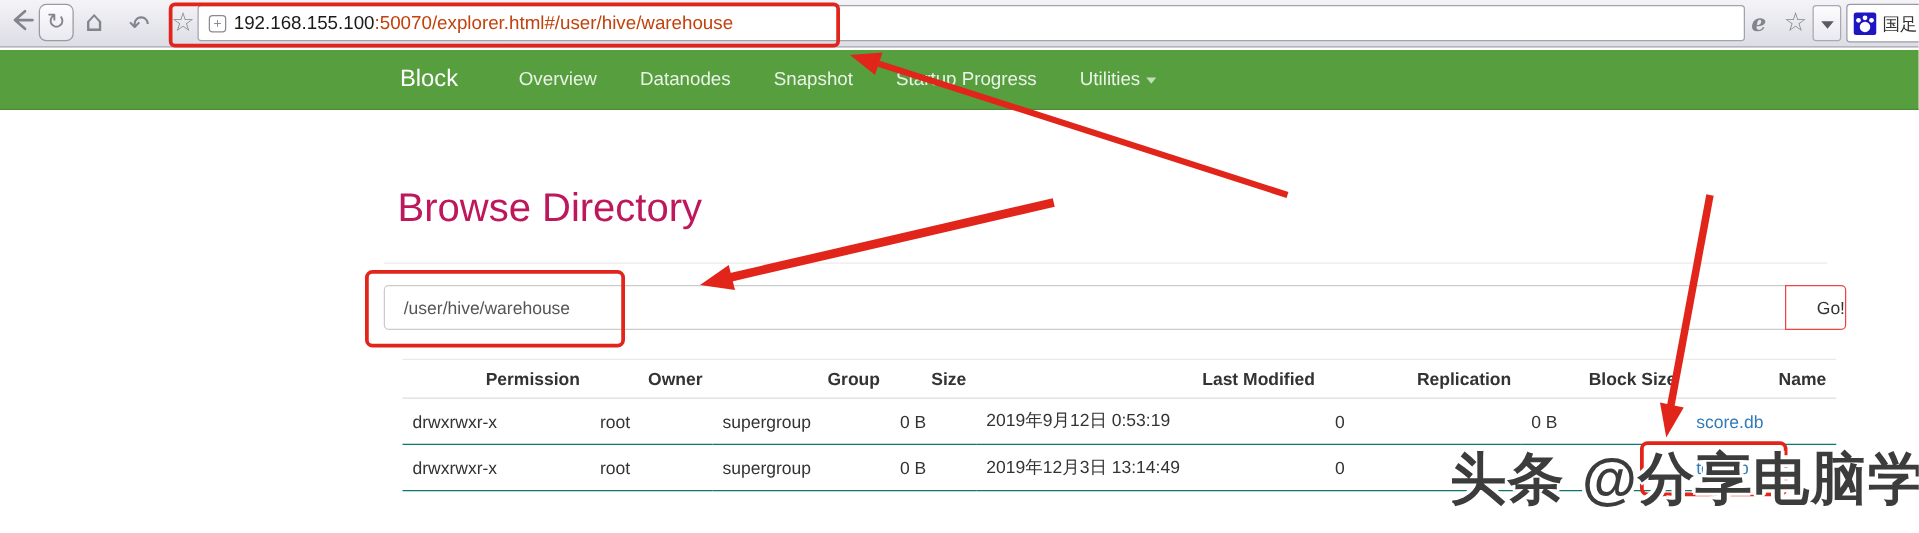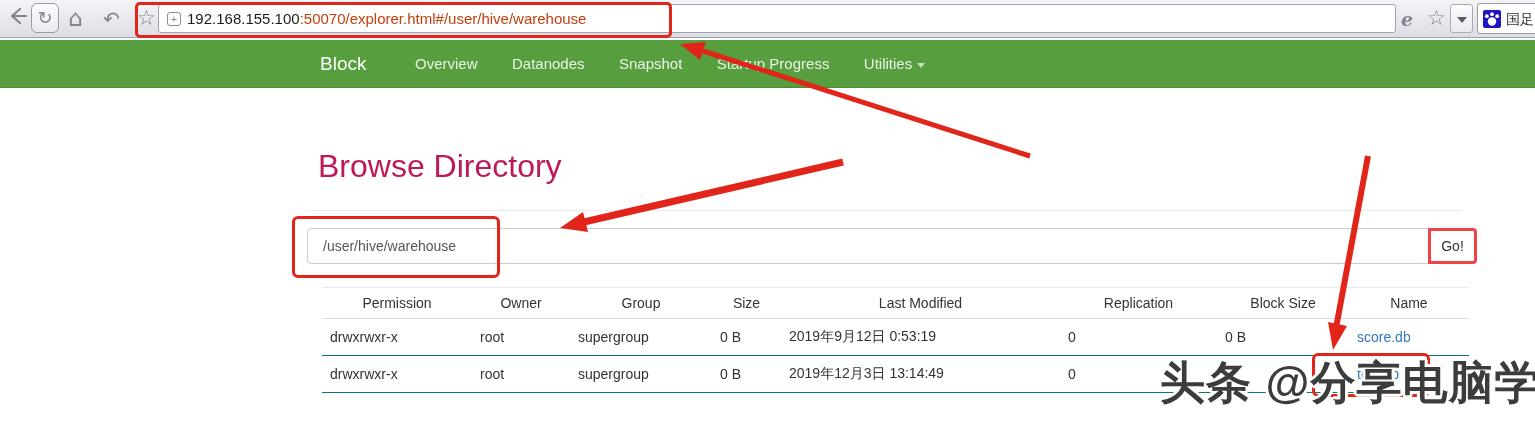--- a/index.html
+++ b/index.html
@@ -69,29 +69,29 @@
   
   .page-title { position:absolute; left:318px; top:148px; font-size:32px; color:#be185d; font-weight:400; }
   .faint-rule { position:absolute; left:307px; top:210px; width:1155px; border-top:1px solid #ececec; }
   .path-input {
     position:absolute; left:307px; top:228px; width:1140px; height:36px;
     border:1px solid #ccc; border-radius:4px 0 0 4px; padding:0 15px;
     font-size:14px; color:#555; font-family:"Liberation Sans",sans-serif; background:#fff;
   }
   .go-btn {
     position:absolute; left:1428px; top:228px; width:49px; height:36px;
-    border:3px solid #ef4444; border-radius:0 4px 4px 0; background:#fff;
-    font-size:14px; color:#333; font-family:"Liberation Sans",sans-serif; cursor:pointer;
+    border:1px solid #ef4444; border-radius:0 4px 4px 0; background:#fff;
+    font-size:14px; color:#333; font-family:"Liberation Sans",sans-serif; cursor:pointer;text-align:right;
   }
   .dir-table {
     position:absolute; left:322px; top:287px; width:1147px;
     border-collapse:collapse; table-layout:fixed; font-size:14px; color:#333;
     border-top:1px solid #eaeaea;
   }
-  .dir-table th { text-align:center; font-weight:normal; padding:7px 8px; border-bottom:1px solid #ddd; white-space:nowrap; overflow:hidden; }
+  .dir-table th { text-align:right; font-weight:bold; padding:7px 8px; border-bottom:1px solid #ddd; white-space:nowrap; overflow:hidden; }
   .dir-table td { padding:9px 8px; border-bottom:1px solid #0f766e; white-space:nowrap; overflow:hidden; }
   .dir-table a { color:#337ab7; text-decoration:none; cursor:pointer; }
   
   .red-box { position:absolute; border:3px solid #e1251b; z-index:30; pointer-events:none; }
   #anno-svg { position:absolute; left:0; top:0; z-index:30; pointer-events:none; }
   .watermark {
     position:absolute; left:1160px; top:353px; z-index:40; white-space:nowrap;
     font-size:45px; font-weight:bold; color:#3c3c3c; letter-spacing:1px;
     text-shadow:-2px -2px 0 #fff, 2px -2px 0 #fff, -2px 2px 0 #fff, 2px 2px 0 #fff,
                  0 -3px 0 #fff, 0 3px 0 #fff, -3px 0 0 #fff, 3px 0 0 #fff;

